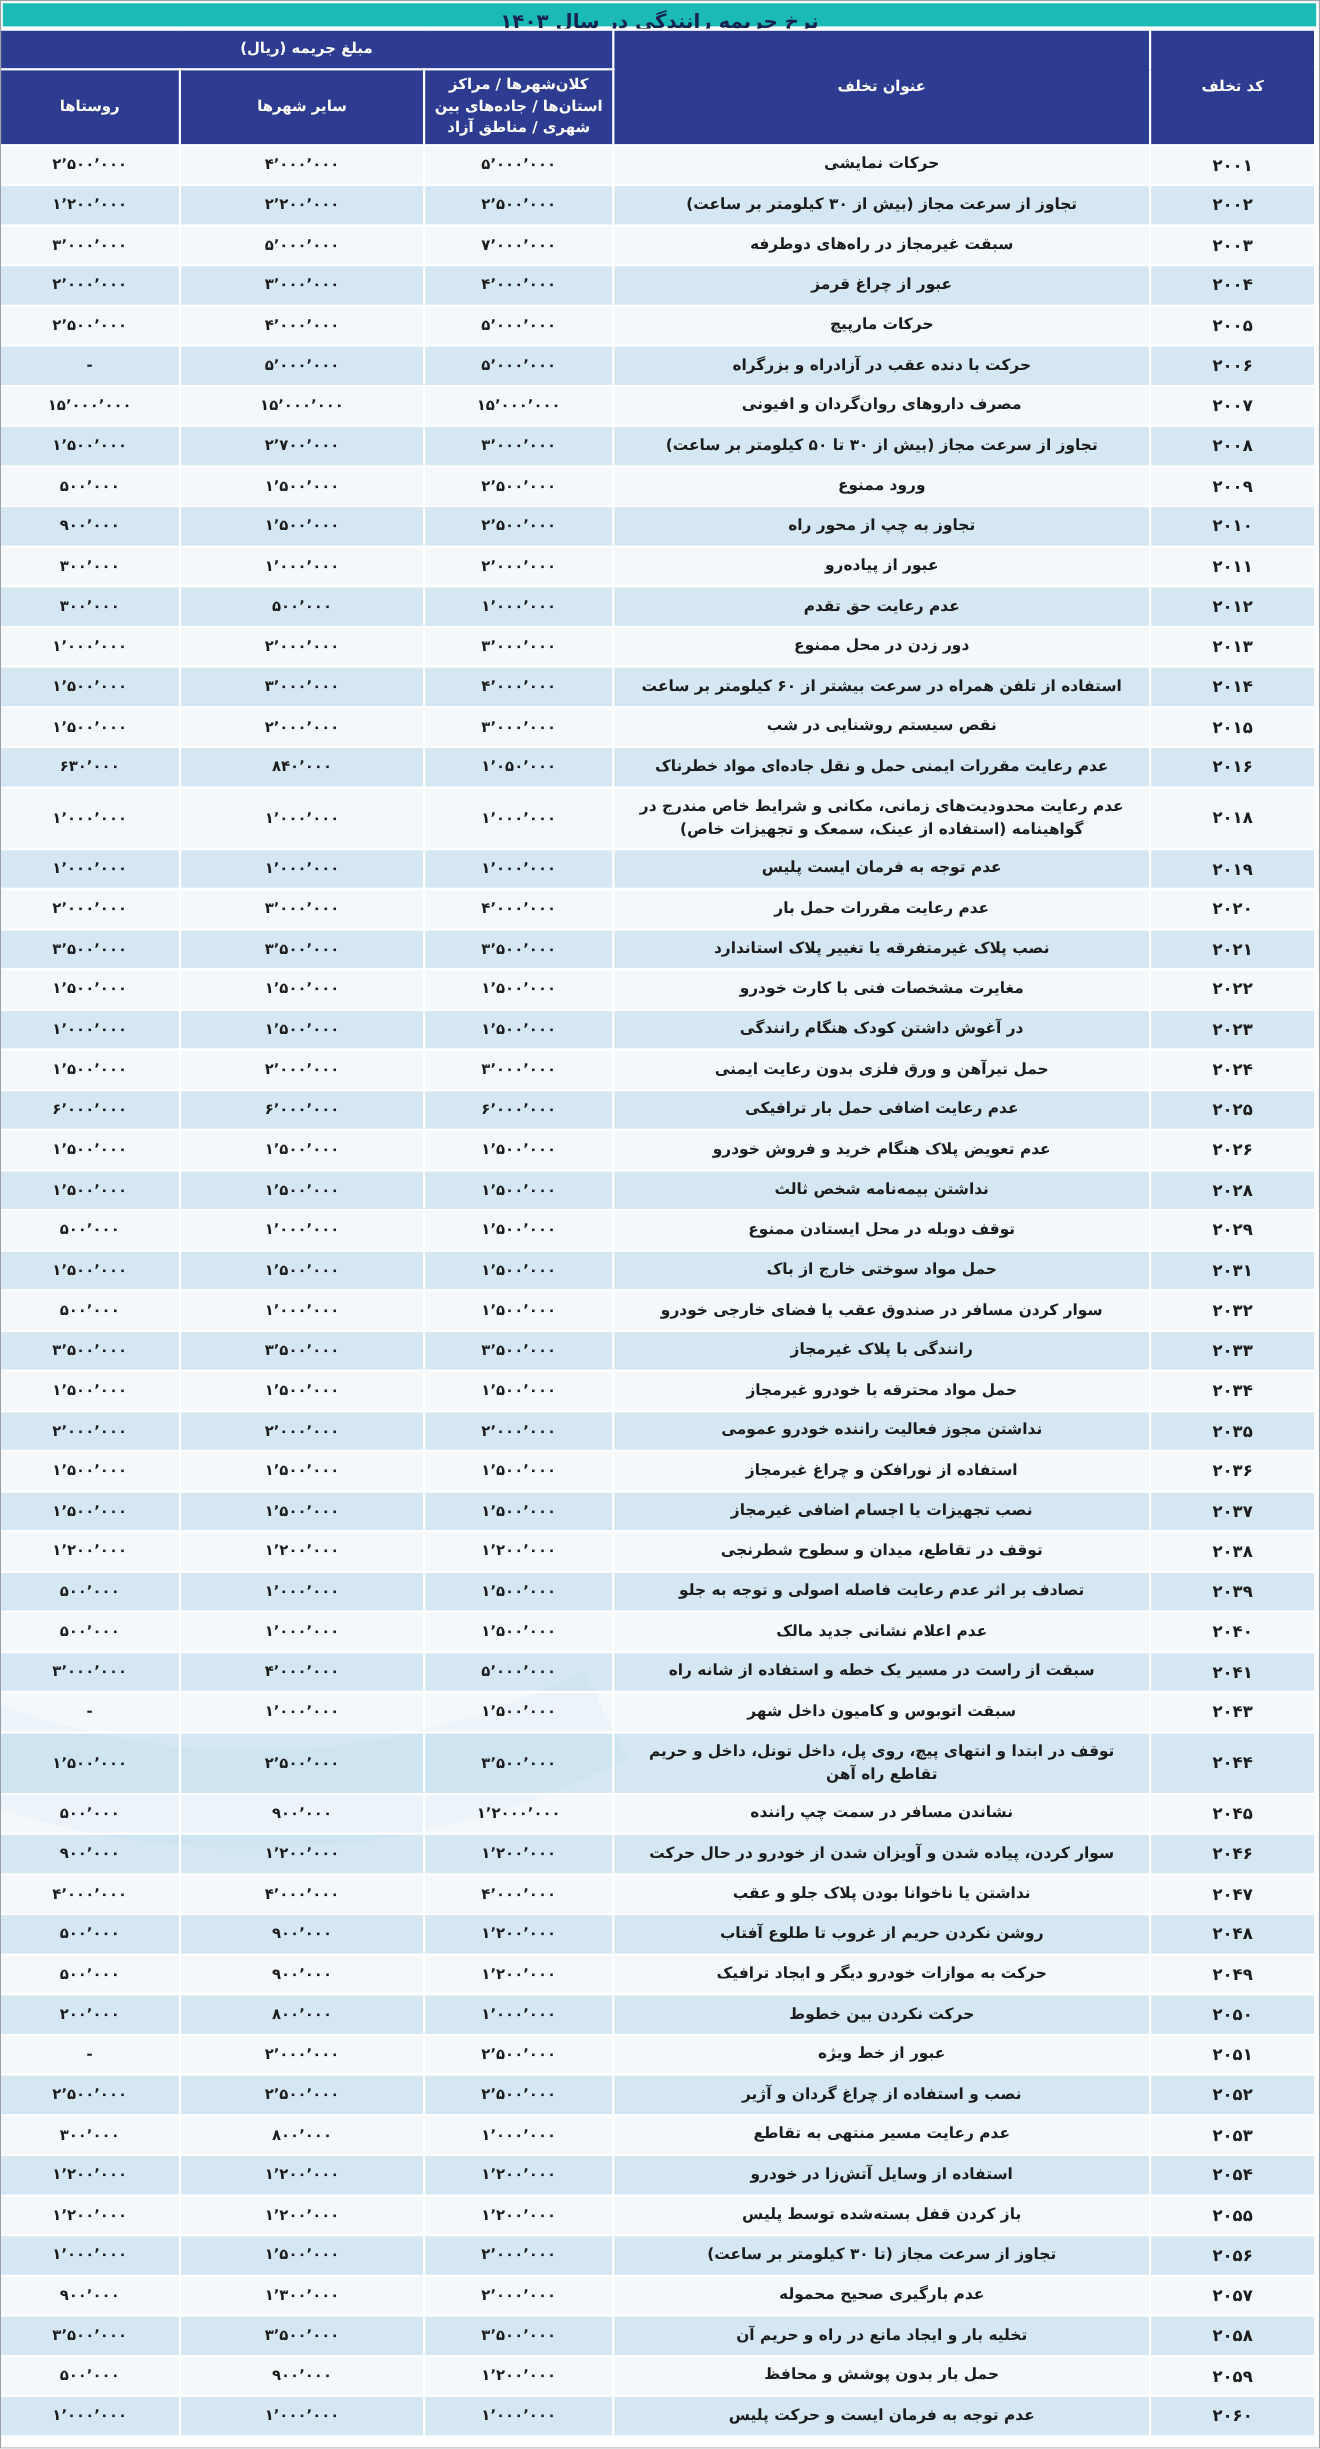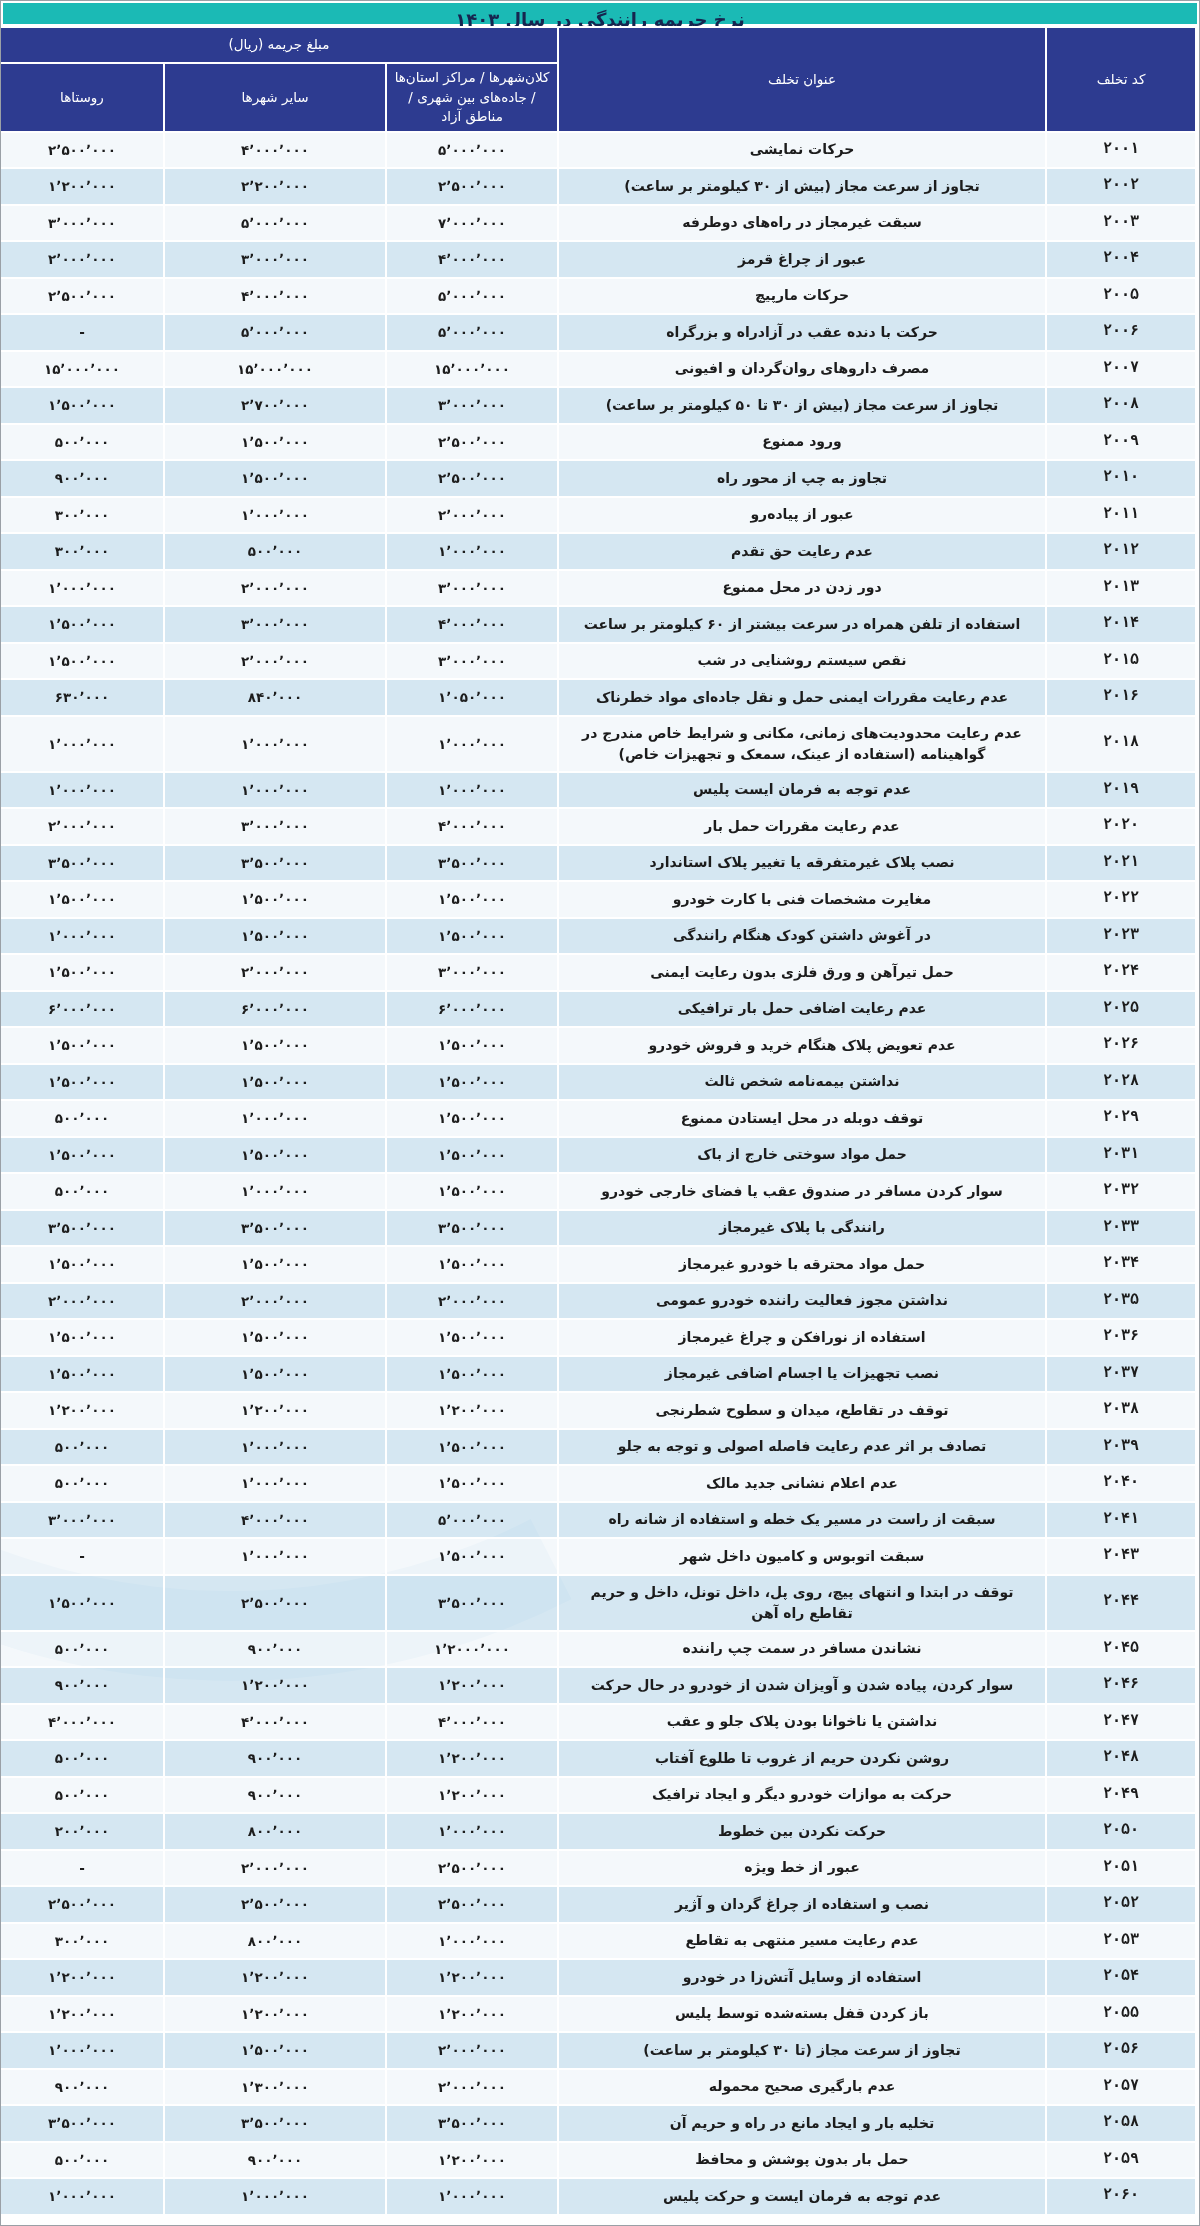--- a/index.html
+++ b/index.html
@@ -64,35 +64,35 @@
   }
   th,td{
     border:2px solid #ffffff;
     text-align:center;
     vertical-align:middle;
   }
   thead th{
     background:var(--c-header);
     color:var(--c-header-text);
     font-size:13.5px;
-    font-weight:normal;
+    font-weight:bold;
     padding:4px 6px;
     line-height:1.45;
   }
   thead tr.group-row th{height:36px;}
   thead tr.sub-row th{height:62px;}
   tbody td{
     padding:6px 8px;
     font-size:13.5px;
     font-weight:bold;
     line-height:1.5;
     min-height:34px;
   }
   tbody td.cell-title{font-size:14px;padding:6px 14px;}
-  tbody td.cell-code{font-size:15px;font-family:Liberation Mono, monospace;}
+  tbody td.cell-code{font-size:15px;}
   tbody tr:nth-child(odd) td{background:var(--c-row-light);}
   tbody tr:nth-child(even) td{background:var(--c-row-alt);}
 </style>
 </head>
 <body>
 
 <div class="page">
   <div class="watermark">
     <div class="arc a1"></div>
     <div class="arc a2"></div>

